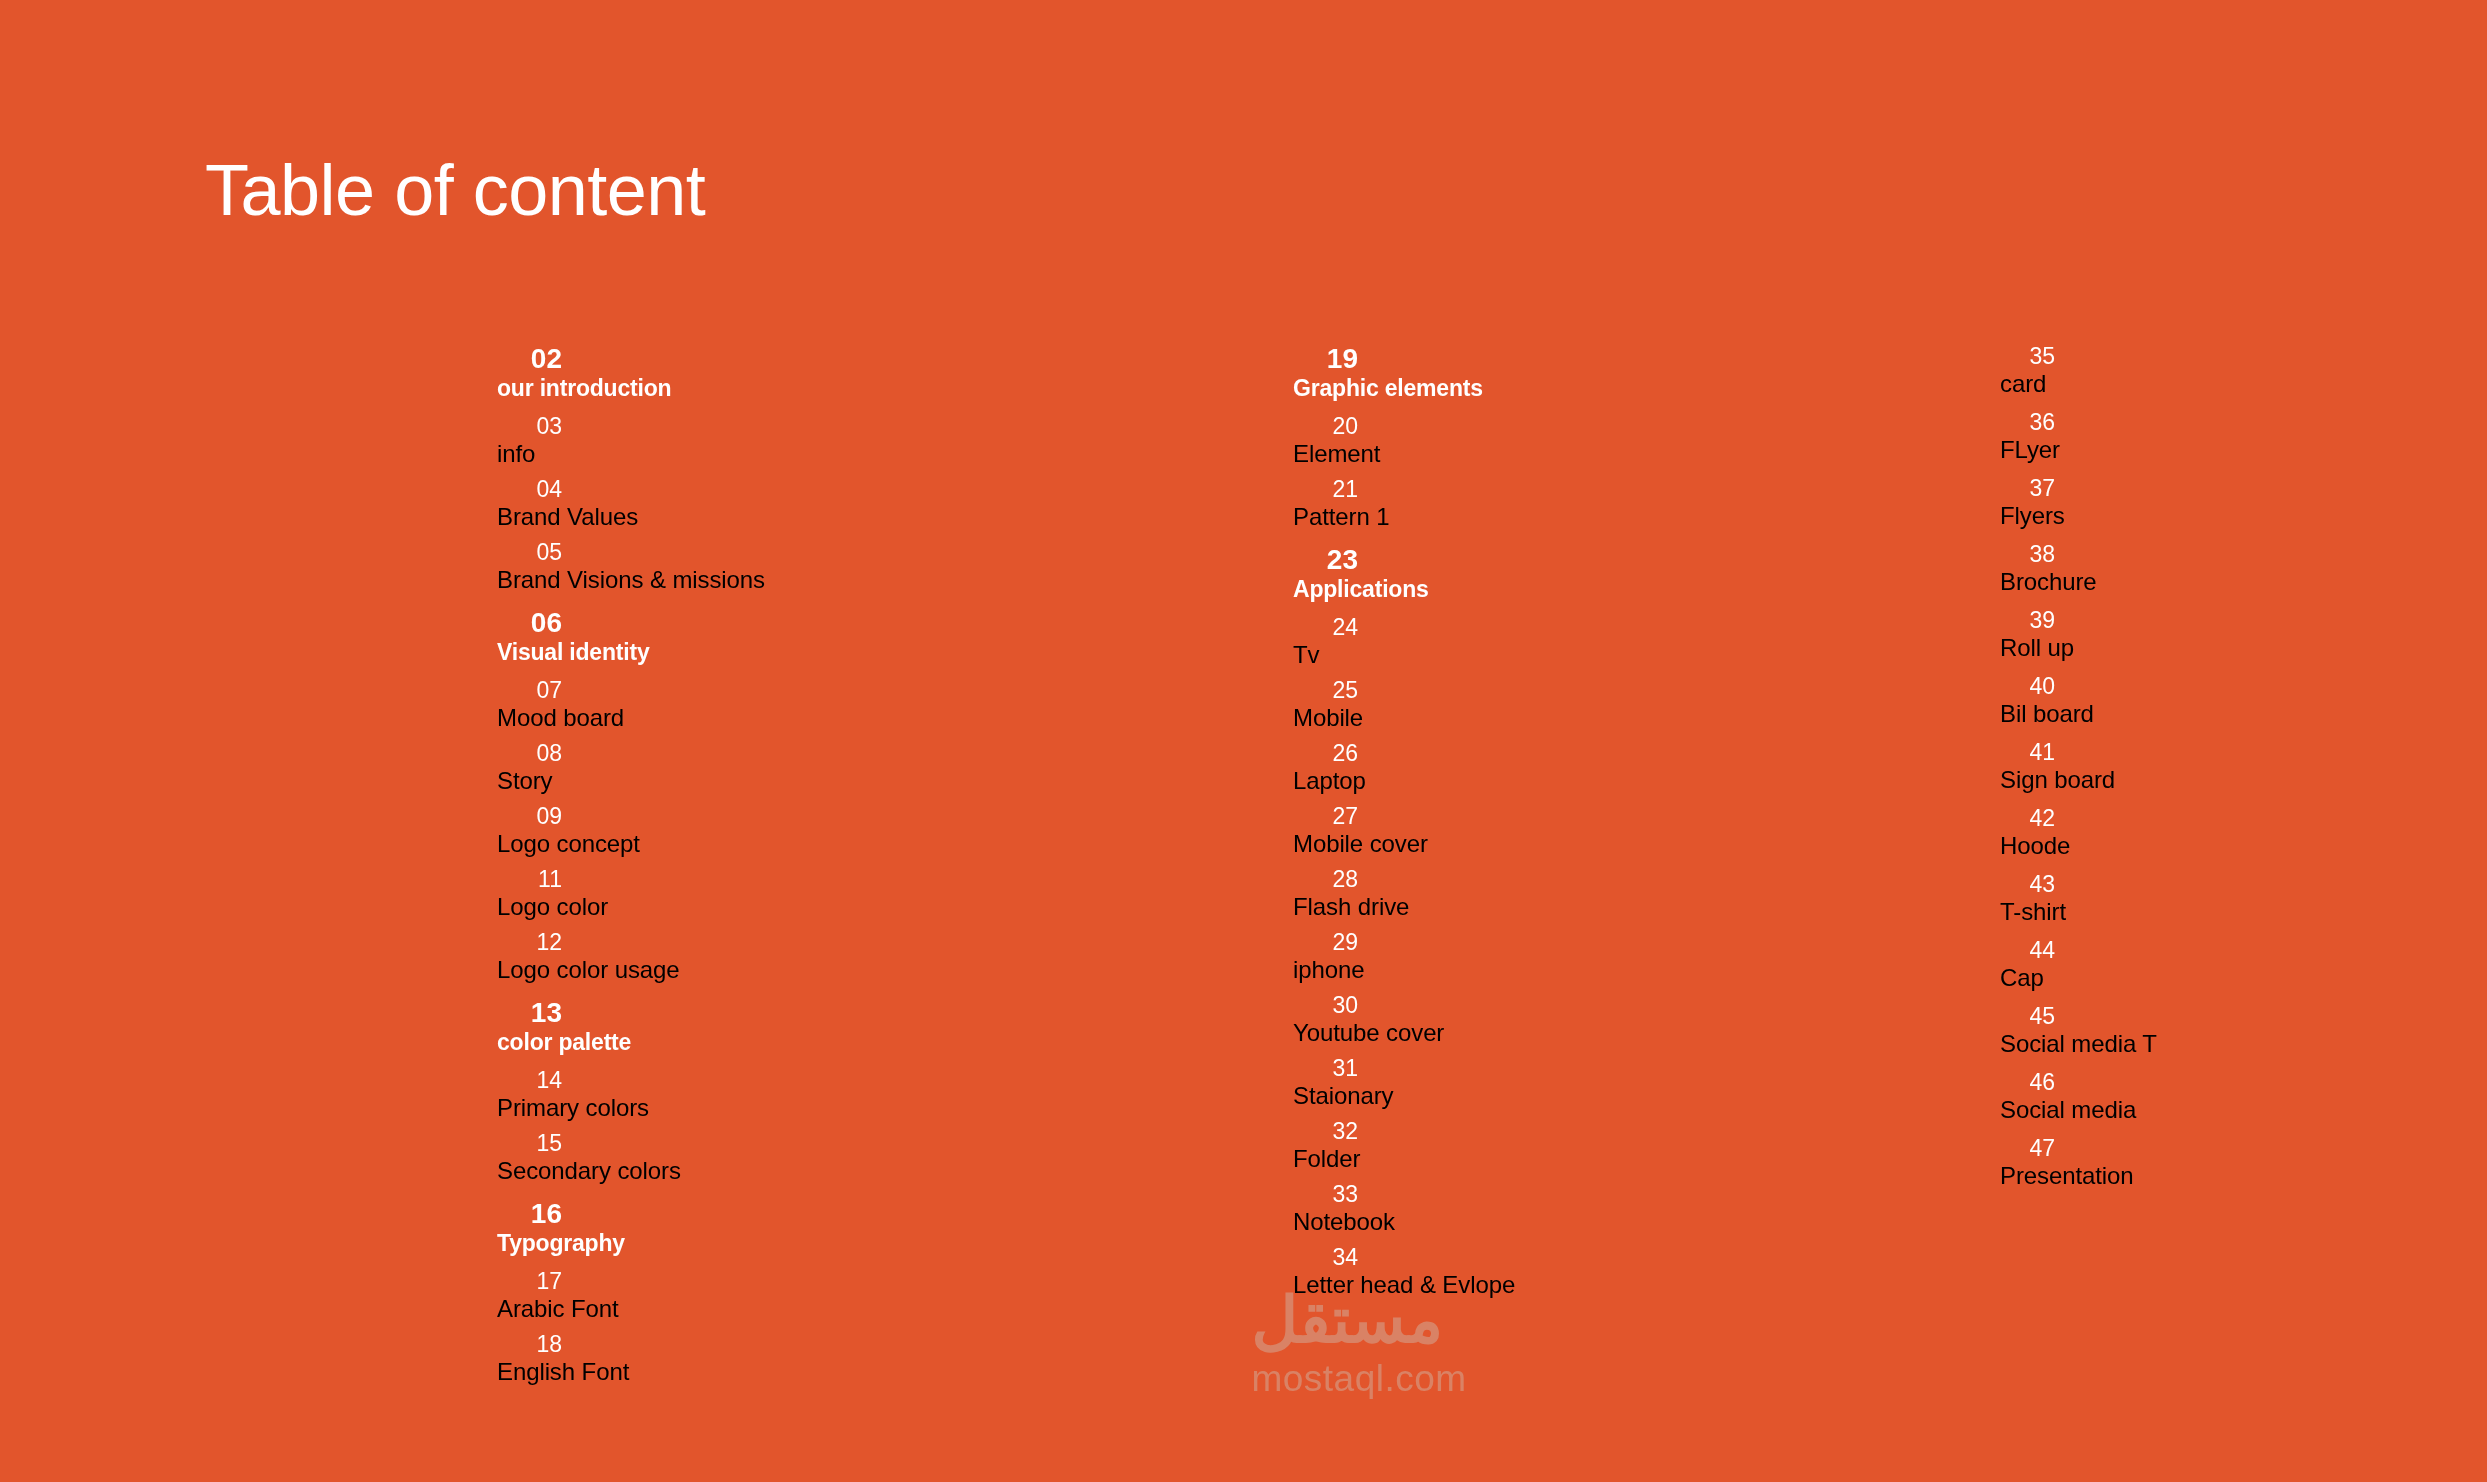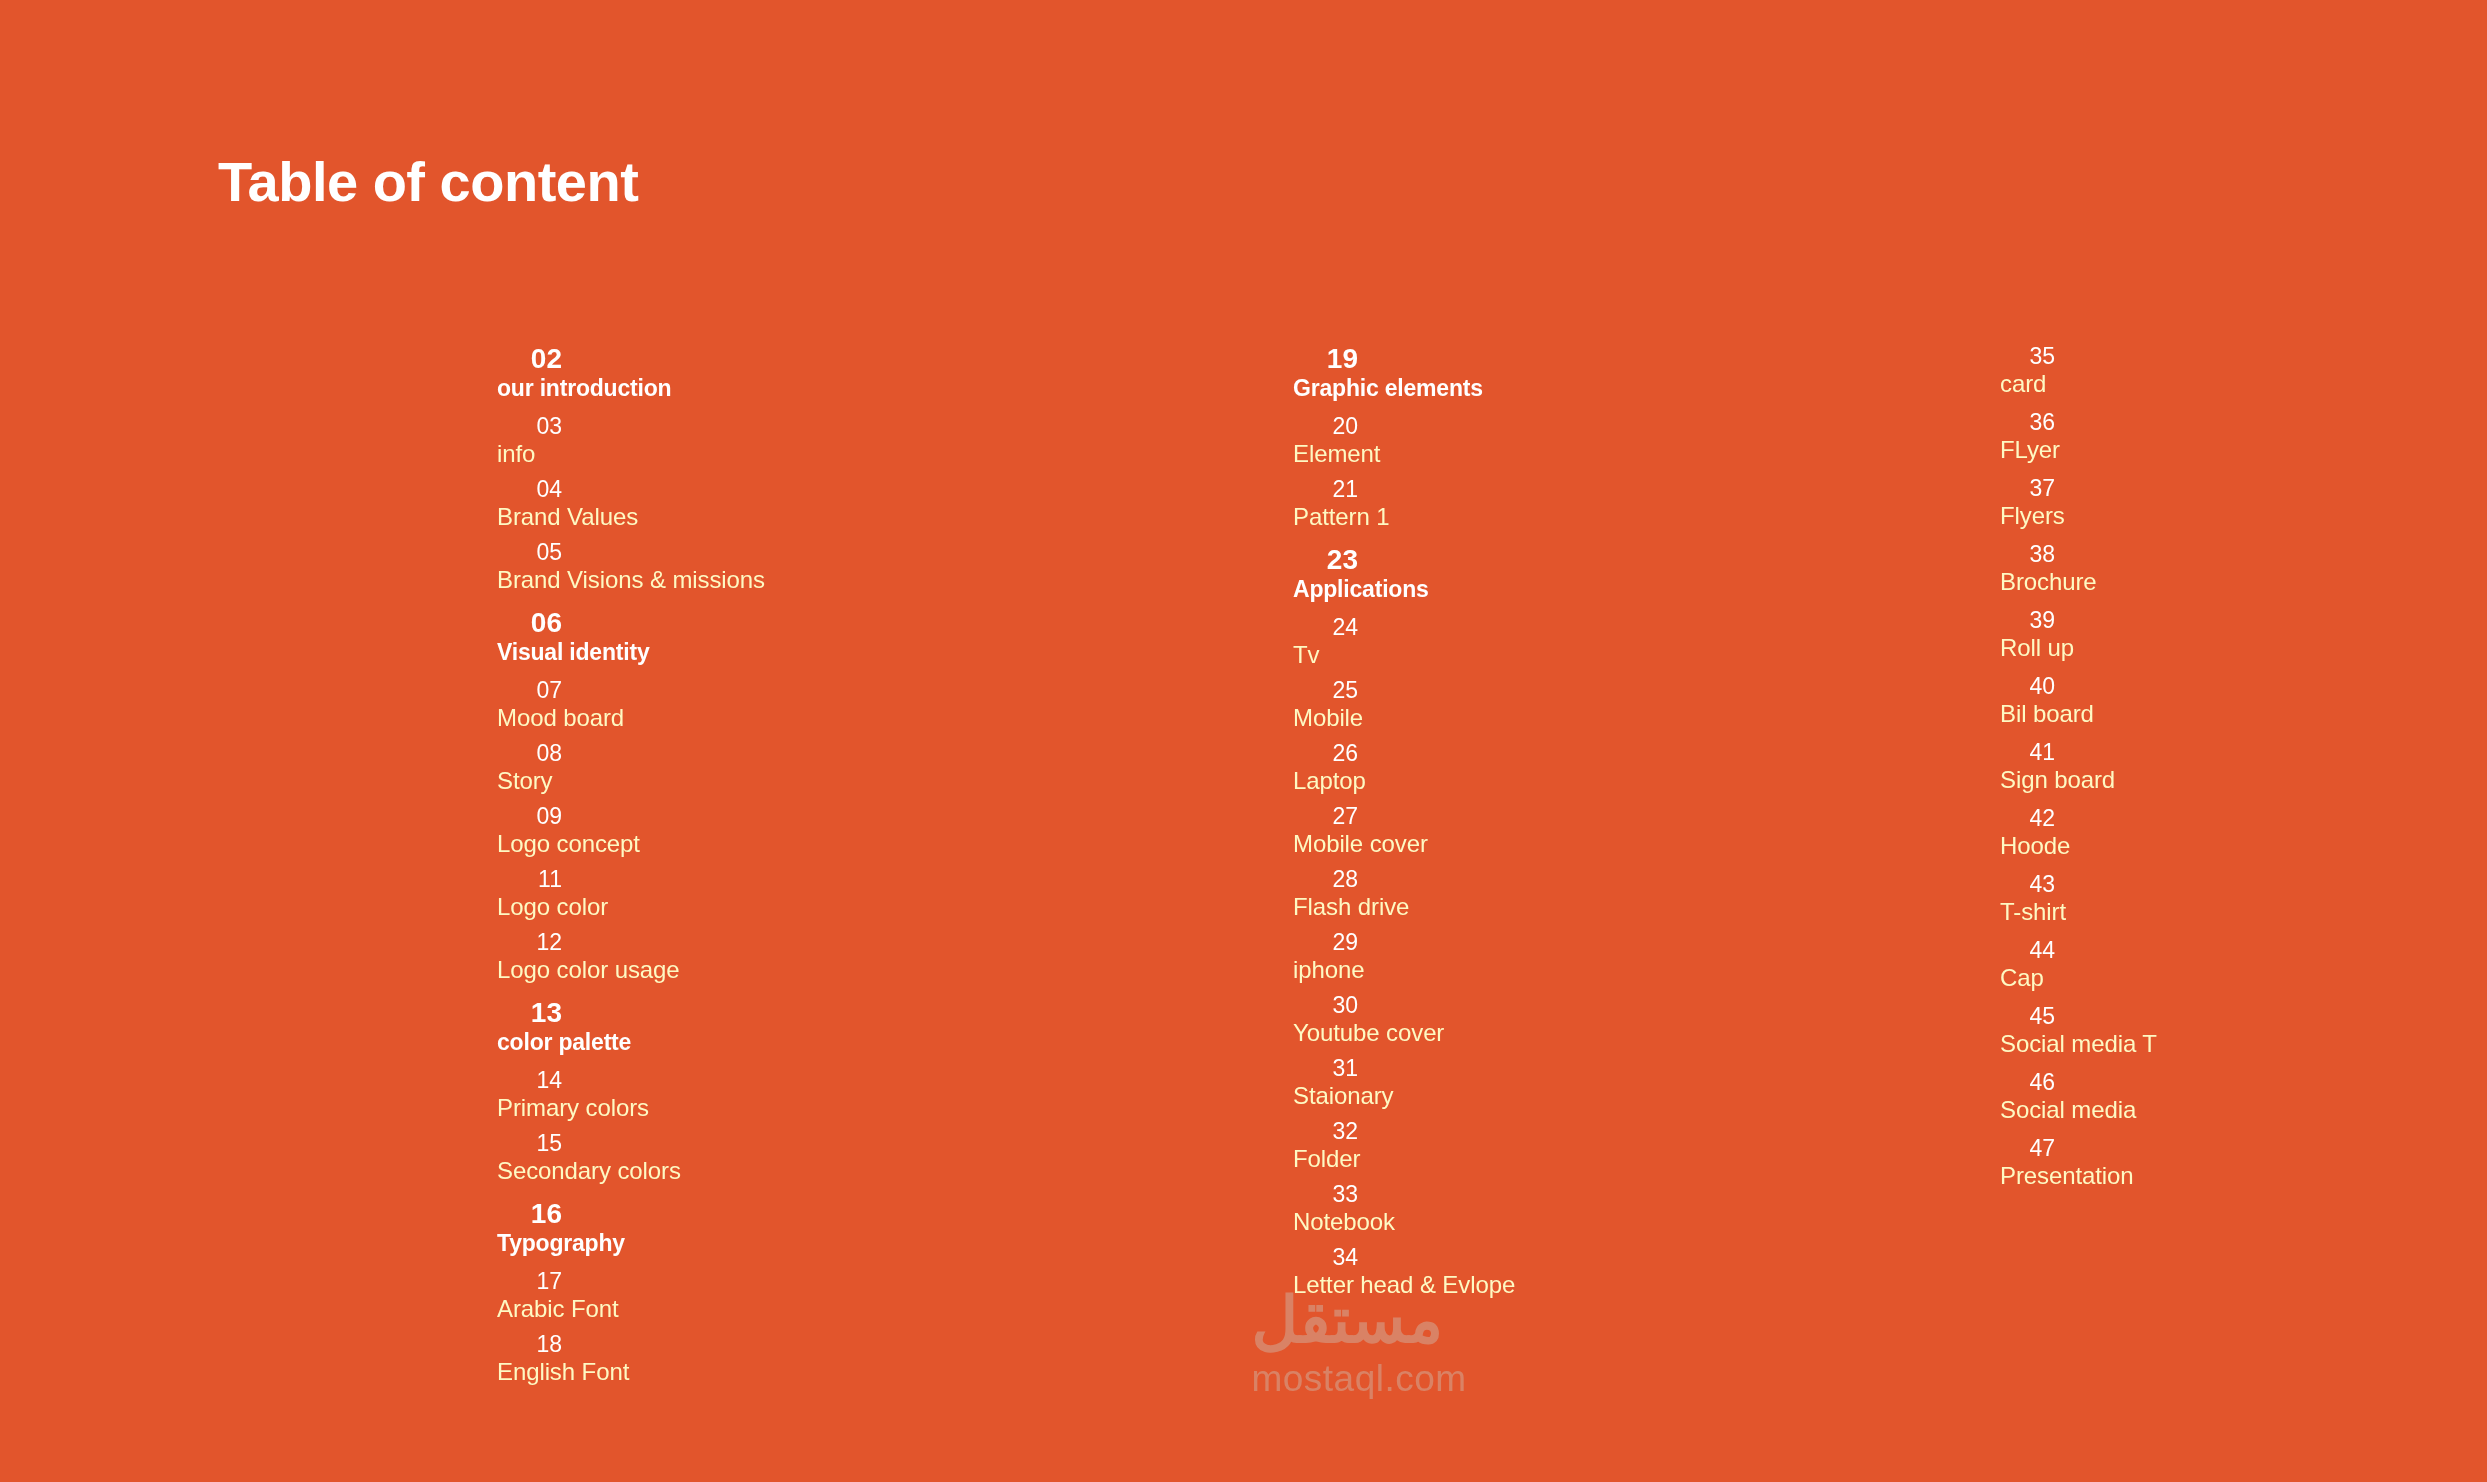--- a/index.html
+++ b/index.html
@@ -14,24 +14,24 @@
     color: #ffffff;
     overflow: hidden;
     position: relative;
   }
   .page {
     position: absolute;
     inset: 0;
   }
   .page-title {
     position: absolute;
-    left: 218px;
+    left: 205px;
     top: 149px;
-    font-size: 56px;
-    font-weight: bold;
+    font-size: 72px;
+    font-weight: normal;
     letter-spacing: -0.5px;
     color: #ffffff;
     white-space: nowrap;
   }
   .columns {
     position: absolute;
     left: 0;
     top: 343px;
     width: 2718px;
     height: 895px;
@@ -80,21 +80,21 @@
     color: #f6ded7;
   }
   .entry.sub .num {
     font-size: 23px;
     width: 65px;
     margin-right: 8px;
     color: #ffffff;
   }
   .entry.sub .label {
     font-size: 24px;
-    color: #fef9c3;
+    color: #000000;
     letter-spacing: -0.1px;
   }
 
   .rows .entry { margin-bottom: 8px; }
   .rows .entry.section { margin-bottom: 11px; margin-top: 13px; }
   .rows .entry.section:first-child { margin-top: 0; }
 
   .col-3 .entry.sub { margin-bottom: 11px; }
   .col-3 .entry.sub .num { width: 55px; margin-right: 7px; }
 

